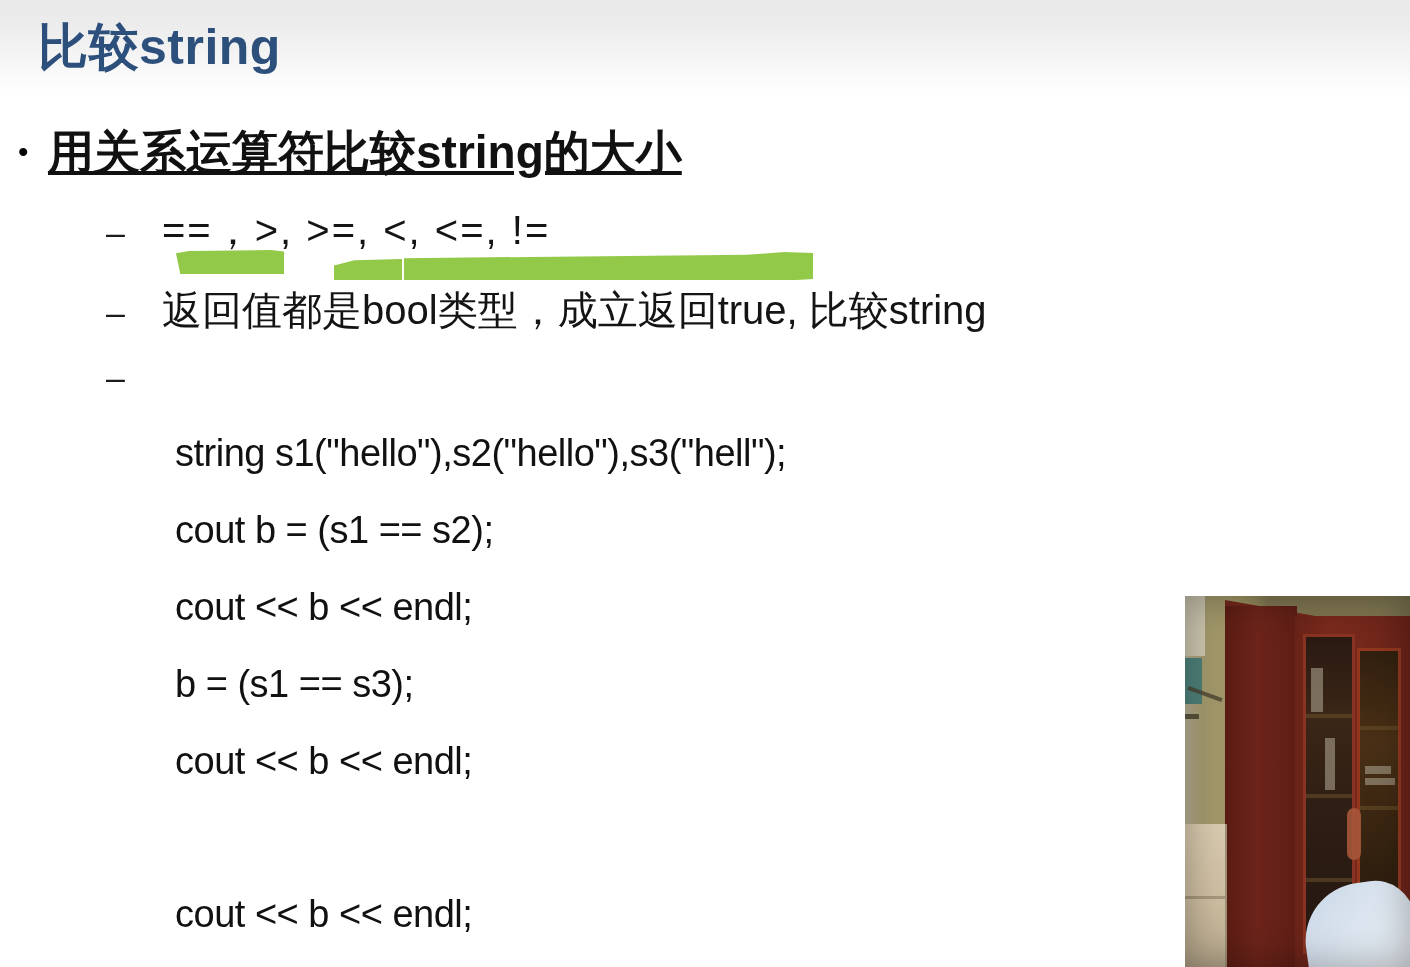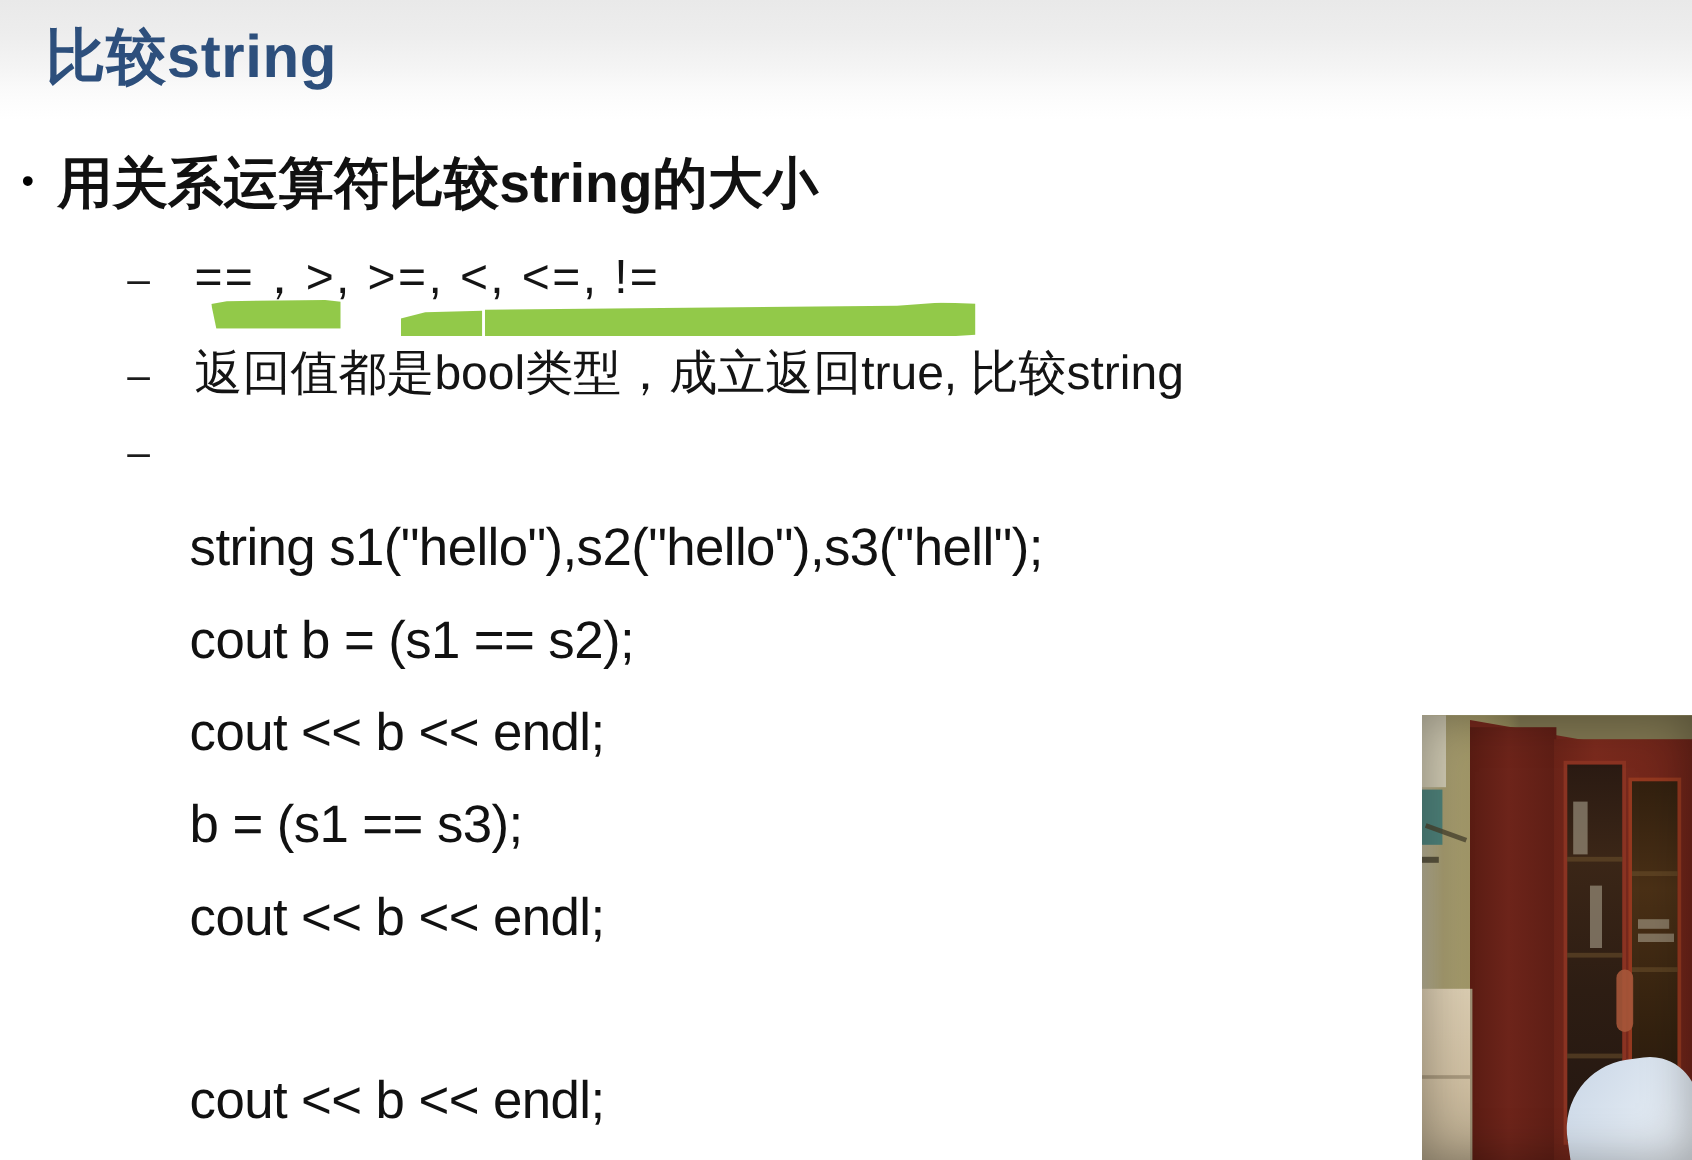--- a/index.html
+++ b/index.html
@@ -56,20 +56,21 @@
     padding-left: 4px;
     box-sizing: border-box;
   }
   .lvl1-text {
     font-size: 46px;
     line-height: 60px;
     color: #111;
     font-weight: 700;
     white-space: nowrap;
     letter-spacing: 0px;
+    text-decoration: underline;
   }
 
   .lvl2-row {
     position: absolute;
     left: 106px;
     display: flex;
     align-items: baseline;
   }
   .dash {
     width: 56px;
@@ -104,22 +105,22 @@
     clip-path: polygon(0% 34%, 30% 10%, 100% 4%, 100% 100%, 0% 100%);
   }
   .hl-3 {
     left: 404px; top: 252px; width: 409px; height: 28px;
     clip-path: polygon(0% 22%, 84% 10%, 93% 0%, 100% 4%, 100% 96%, 96% 100%, 0% 100%);
   }
 
   
   .code-line {
     position: absolute;
-    left: 158px;
-    font-size: 44px;
+    left: 175px;
+    font-size: 38px;
     color: #111;
     white-space: pre;
     letter-spacing: -0.5px;
   }
 
   
   #webcam {
     position: absolute;
     left: 1185px;
     top: 596px;

